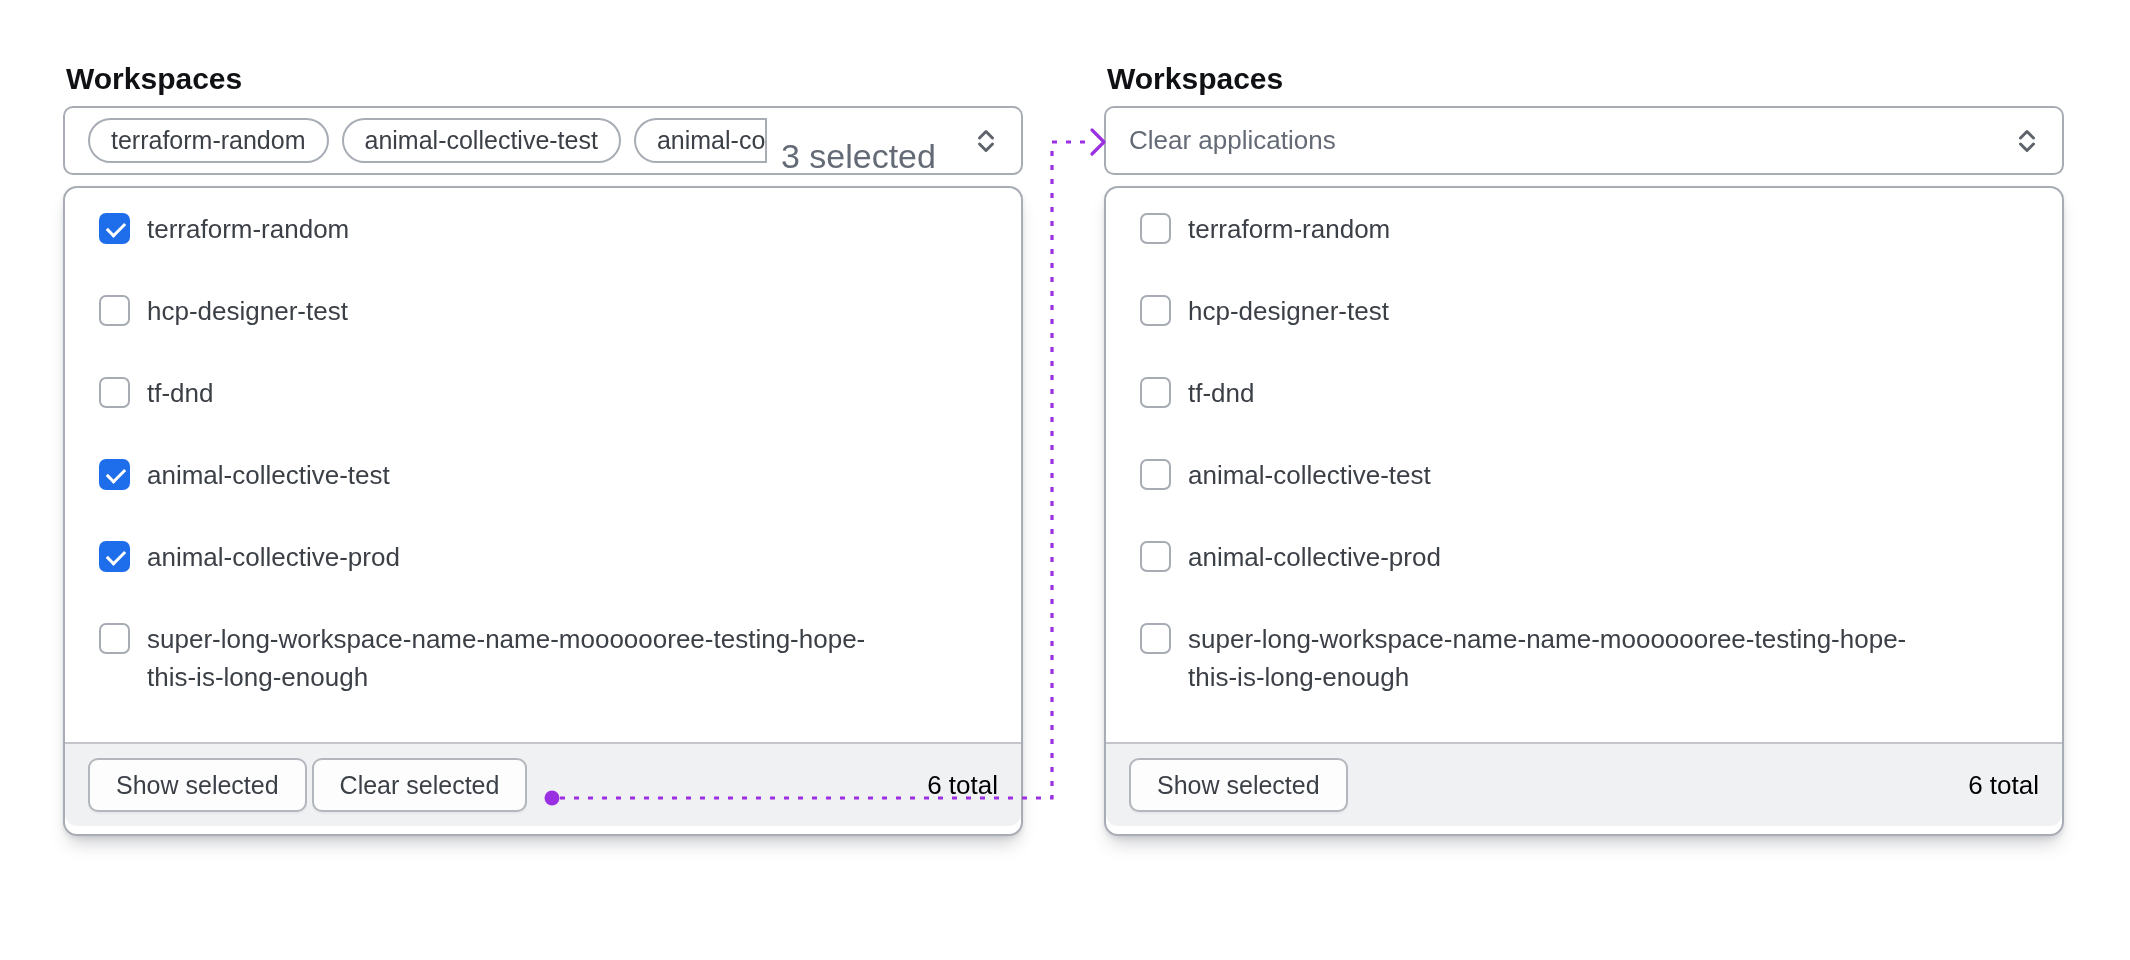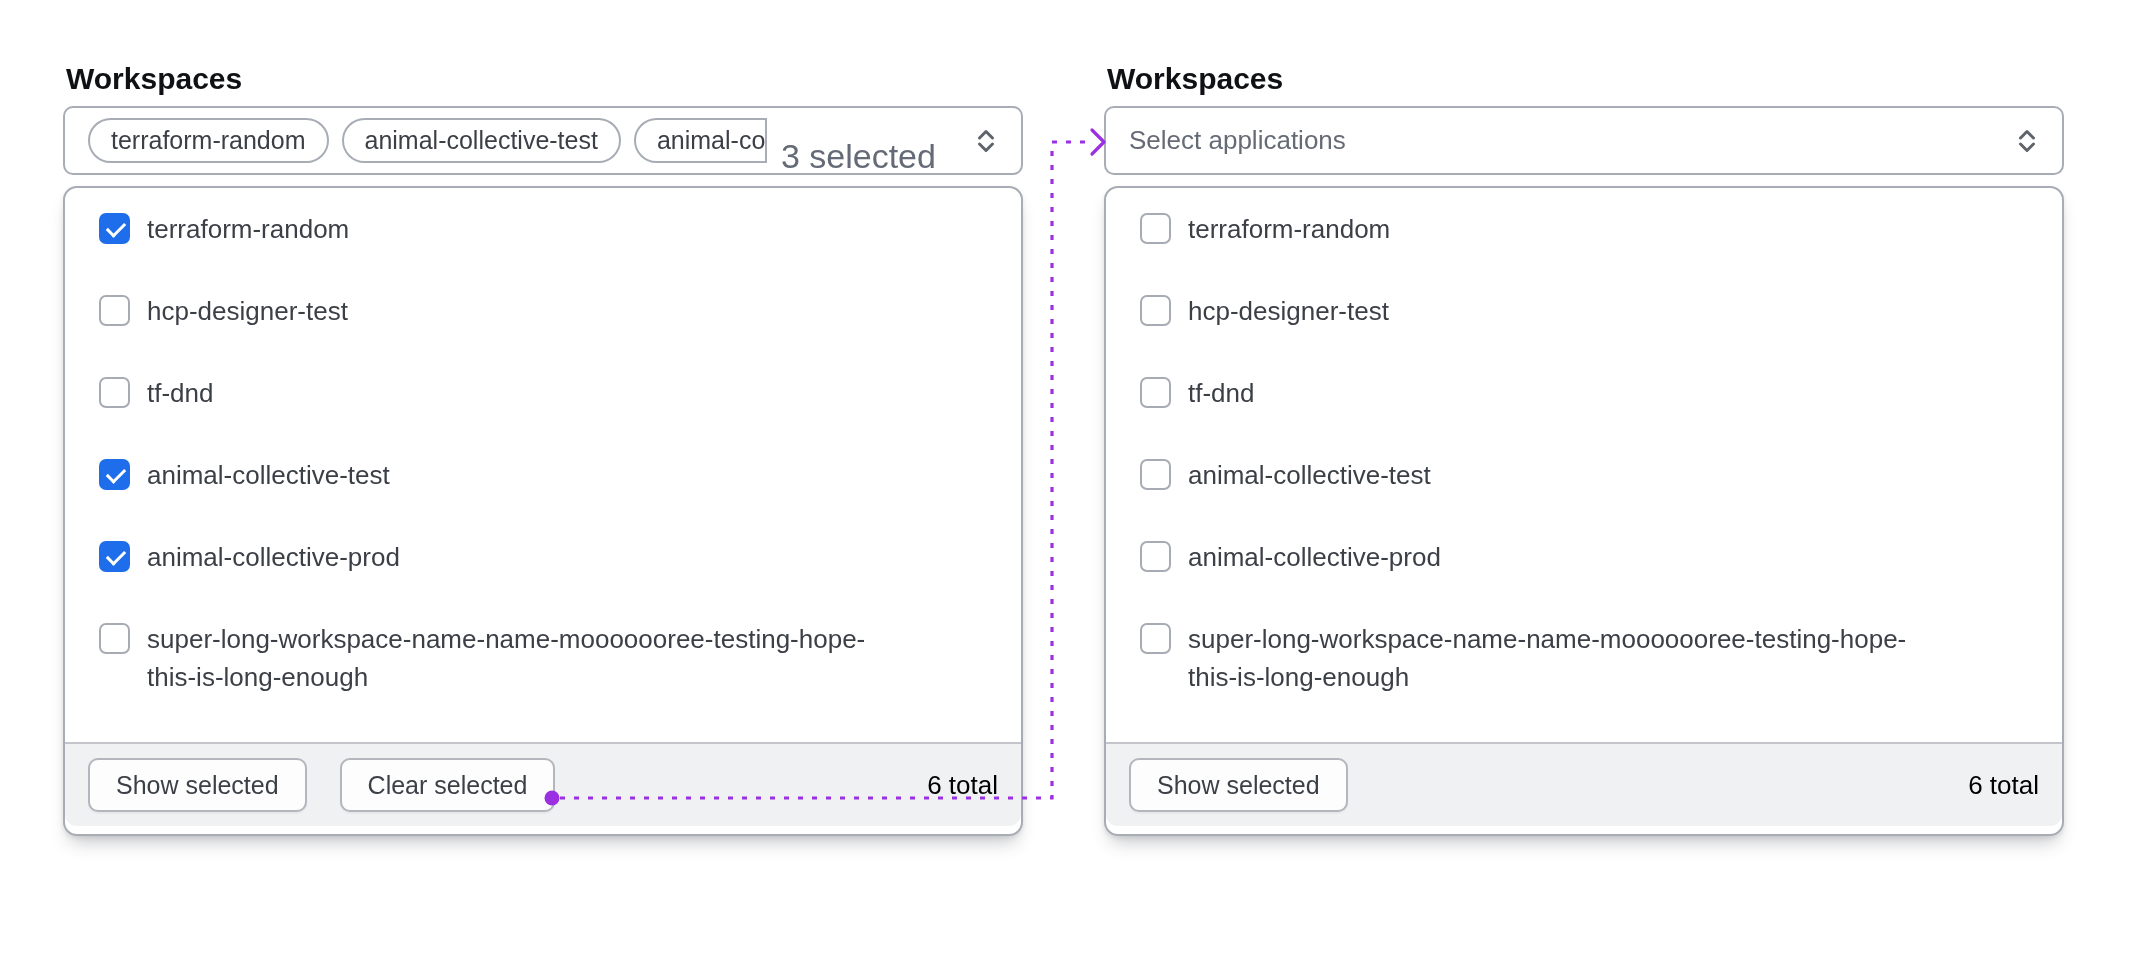--- a/index.html
+++ b/index.html
@@ -55,21 +55,21 @@
   .checkbox.checked{background:var(--check-blue);border-color:var(--check-blue);}
   .checkbox.checked::after{content:"";position:absolute;left:6px;top:7px;width:15px;height:8px;
     border-left:3.5px solid #fff;border-bottom:3.5px solid #fff;transform:rotate(-45deg);}
 
   .panel-footer{position:absolute;left:0;right:0;bottom:8px;height:84px;background:var(--footer-bg);
     border-top:2px solid #c3c5ca;border-radius:0 0 12px 12px;display:flex;align-items:center;
     padding:0 23px;}
   .btn{height:54px;padding:0 26px;border:2px solid #b3b6bd;border-radius:10px;background:#fdfdfe;
     font-size:25px;color:var(--text-dark);font-family:inherit;cursor:pointer;
     box-shadow:0 2px 1px rgba(0,0,0,.04);white-space:nowrap;}
-  .btn + .btn{margin-left:33px;}
+  .btn + .btn{margin-left:5px;}
   .total{margin-left:auto;font-size:26px;color:#000000;position:relative;z-index:10;white-space:nowrap;}
 
   
   .annotation{position:absolute;left:0;top:0;width:2130px;height:960px;pointer-events:none;z-index:5;}
 </style>
 </head>
 <body>
 
 <div class="canvas">
 
@@ -118,21 +118,21 @@
     <div class="panel-footer">
       <button class="btn">Show selected</button>
       <button class="btn">Clear selected</button>
       <span class="total">6 total</span>
     </div>
   </div>
 
   <div class="field-label right">Workspaces</div>
 
   <div class="trigger right">
-    <span class="placeholder">Select applications</span>
+    <span class="placeholder">Clear applications</span>
     <svg class="chevron" viewBox="0 0 30 30">
       <path d="M8.5 12 L15 5.5 L21.5 12" fill="none" stroke="#5f636b" stroke-width="3" stroke-linecap="round" stroke-linejoin="round"></path>
       <path d="M8.5 18 L15 24.5 L21.5 18" fill="none" stroke="#5f636b" stroke-width="3" stroke-linecap="round" stroke-linejoin="round"></path>
     </svg>
   </div>
 
   <div class="listbox right">
     <div class="options">
       <div class="option">
         <span class="checkbox"></span>

